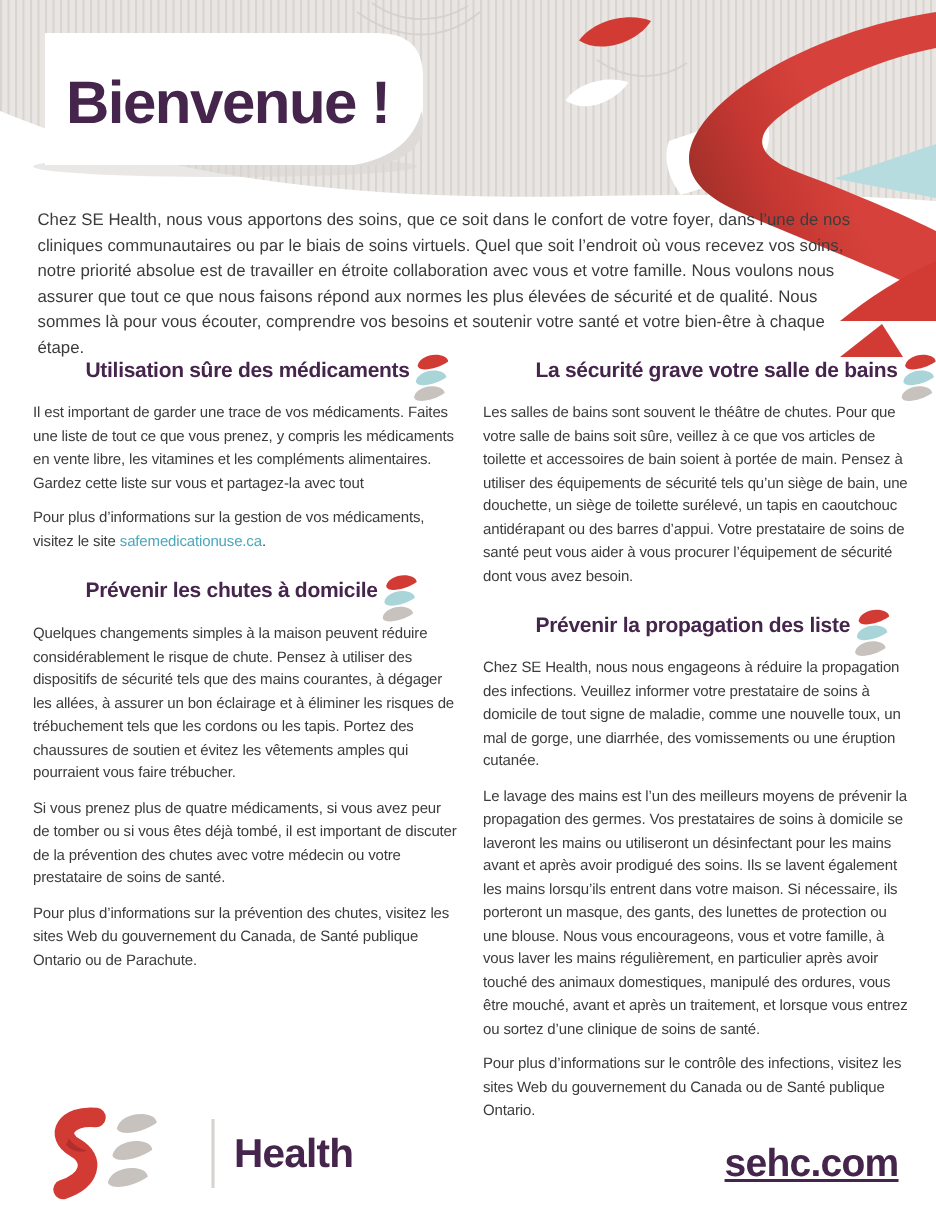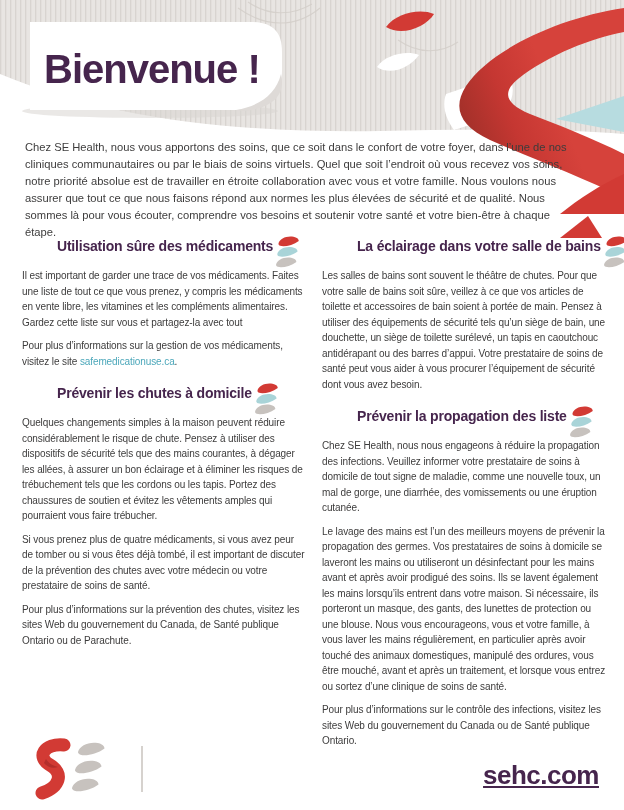--- a/index.html
+++ b/index.html
@@ -122,21 +122,21 @@
         <p>Si vous prenez plus de quatre médicaments, si vous avez peur de tomber ou si vous êtes déjà tombé, il est important de discuter de la prévention des chutes avec votre médecin ou votre prestataire de soins de santé.</p>
         <p>Pour plus d’informations sur la prévention des chutes, visitez les sites Web du gouvernement du Canada, de Santé publique Ontario ou de Parachute.</p>
       </div>
 
     </div>
 
     <div class="col">
 
       <div class="section">
         <h2>
-          <span>La éclairage dans votre salle de bains</span>
+          <span>La sécurité grave votre salle de bains</span>
           <svg class="hicon" width="23" height="32" viewBox="0 0 23 32">
             <path d="M2.5,7.5 C3.5,2.5 11,-0.5 17.5,0.8 C21,1.5 22.6,3 22.8,5 C17,9.3 8,11.2 4.2,9.8 C3,9.3 2.4,8.6 2.5,7.5 Z" fill="#d23a34"></path>
             <path d="M1.3,18 C2.3,13 9.8,10 16.3,11.3 C19.8,12 21.4,13.5 21.6,15.5 C15.8,19.8 6.8,21.7 3,20.3 C1.8,19.8 1.2,19.1 1.3,18 Z" fill="#a9d4d8"></path>
             <path d="M0.1,28.5 C1.1,23.5 8.6,20.5 15.1,21.8 C18.6,22.5 20.2,24 20.4,26 C14.6,30.3 5.6,32.2 1.8,30.8 C0.6,30.3 0,29.6 0.1,28.5 Z" fill="#c7c2be"></path>
           </svg>
         </h2>
         <p>Les salles de bains sont souvent le théâtre de chutes. Pour que votre salle de bains soit sûre, veillez à ce que vos articles de toilette et accessoires de bain soient à portée de main. Pensez à utiliser des équipements de sécurité tels qu’un siège de bain, une douchette, un siège de toilette surélevé, un tapis en caoutchouc antidérapant ou des barres d’appui. Votre prestataire de soins de santé peut vous aider à vous procurer l’équipement de sécurité dont vous avez besoin.</p>
       </div>
 
       <div class="section">
@@ -163,17 +163,18 @@
       </defs>
       <path d="M34,8 C14,6 6,20 20,28 C34,36 30,50 12,56" fill="none" stroke="#d23a34" stroke-width="13" stroke-linecap="round"></path>
       <path d="M16,22 C19,27 24,29 28,30 C23,32 17,30 14,26 Z" fill="#9e2727" opacity="0.6"></path>
       <g fill="#c7c2be">
         <use href="#earm" transform="translate(48,4)"></use>
         <use href="#earm" transform="translate(45,22)"></use>
         <use href="#earm" transform="translate(42,40)"></use>
       </g>
     </svg>
     <div class="logo-divider"></div>
+    <div class="brand">Health</div>
   </div>
 
   <div class="website">sehc.com</div>
 
 </div>
 
 </body></html>

